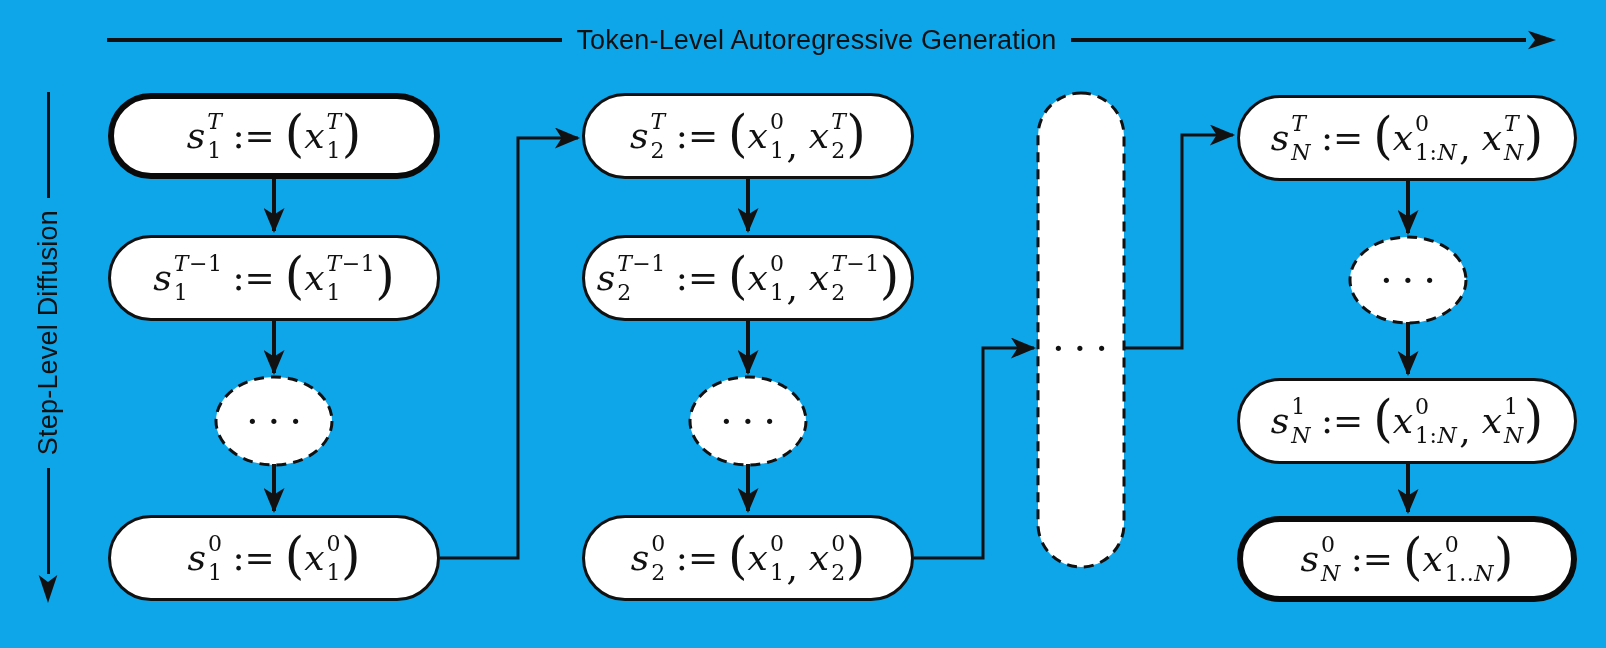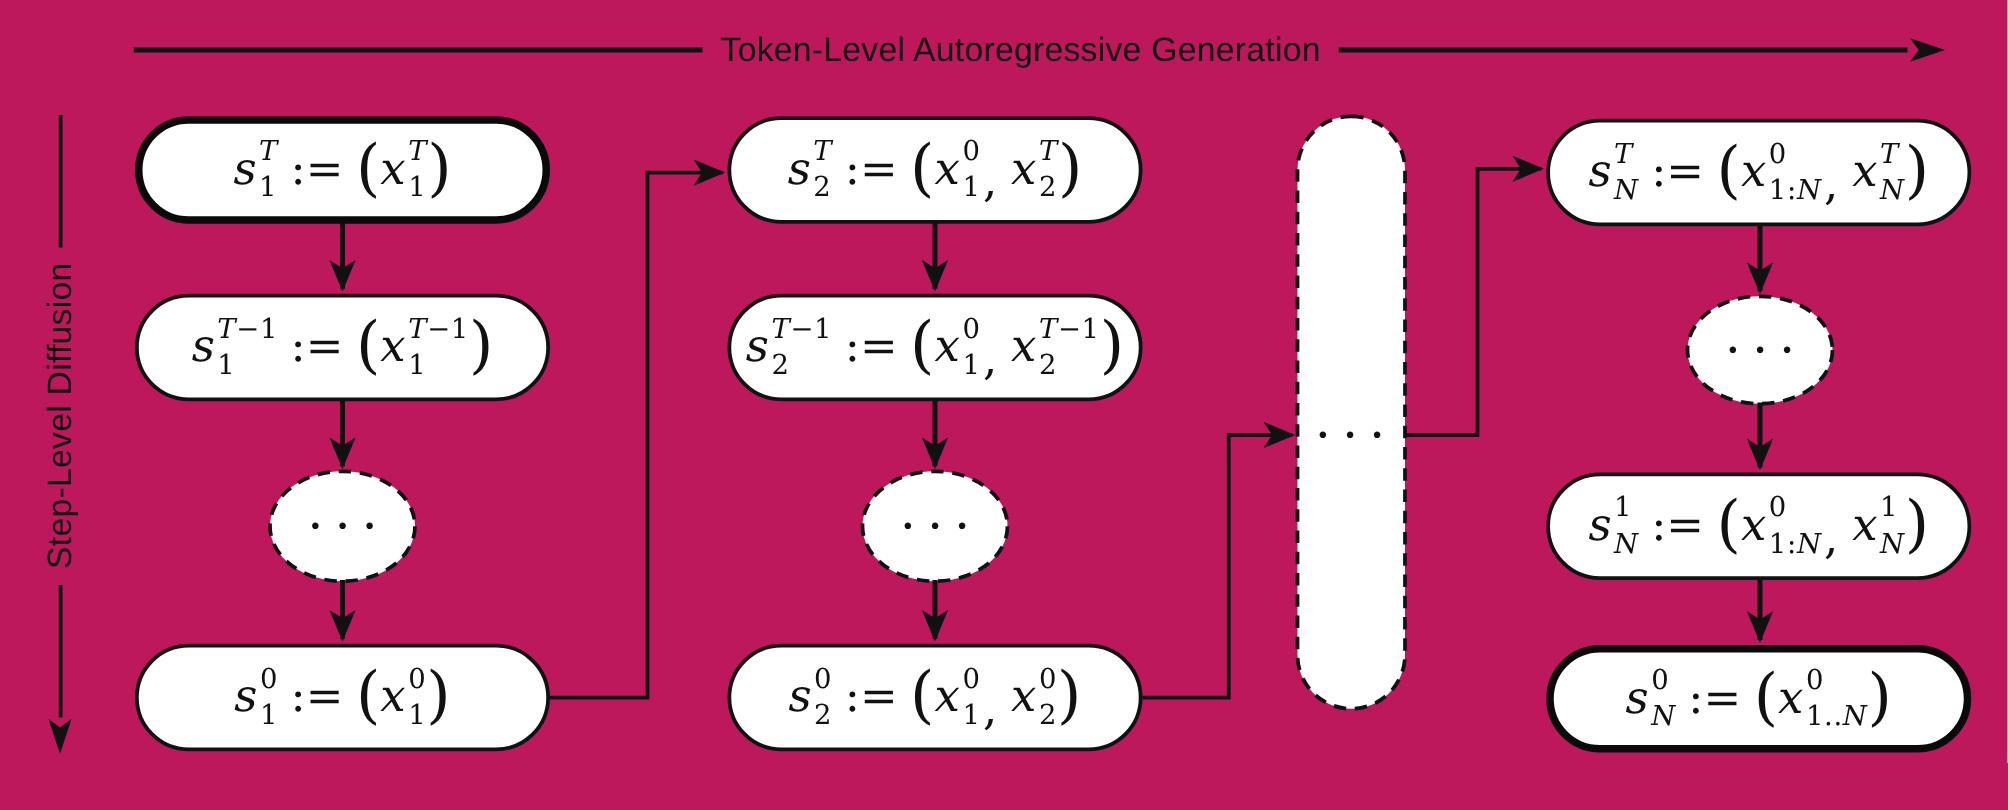--- a/index.html
+++ b/index.html
@@ -1,17 +1,17 @@
 <!DOCTYPE html>
 <html><head>
 <meta charset="utf-8">
 <style>
   html,body{margin:0;padding:0;background:#fff;}
   .canvas{
-    position:relative;width:1606px;height:648px;background:#be185d;
+    position:relative;width:1606px;height:648px;background:#0ea5e9;
     font-family:"Liberation Sans",sans-serif;color:#111;overflow:hidden;
   }
   
   .axis-top{position:absolute;left:107px;right:50px;top:20px;height:40px;
     display:flex;align-items:center;gap:14px;}
   .axis-top .hline{flex:1;height:4px;background:#111;}
   .axis-label{font-size:27px;white-space:nowrap;letter-spacing:0.2px;}
   .axis-left{position:absolute;left:26px;top:92px;height:508px;width:44px;
     display:flex;flex-direction:column;align-items:center;gap:12px;}
   .axis-left .vline{flex:1;width:3px;background:#111;}

